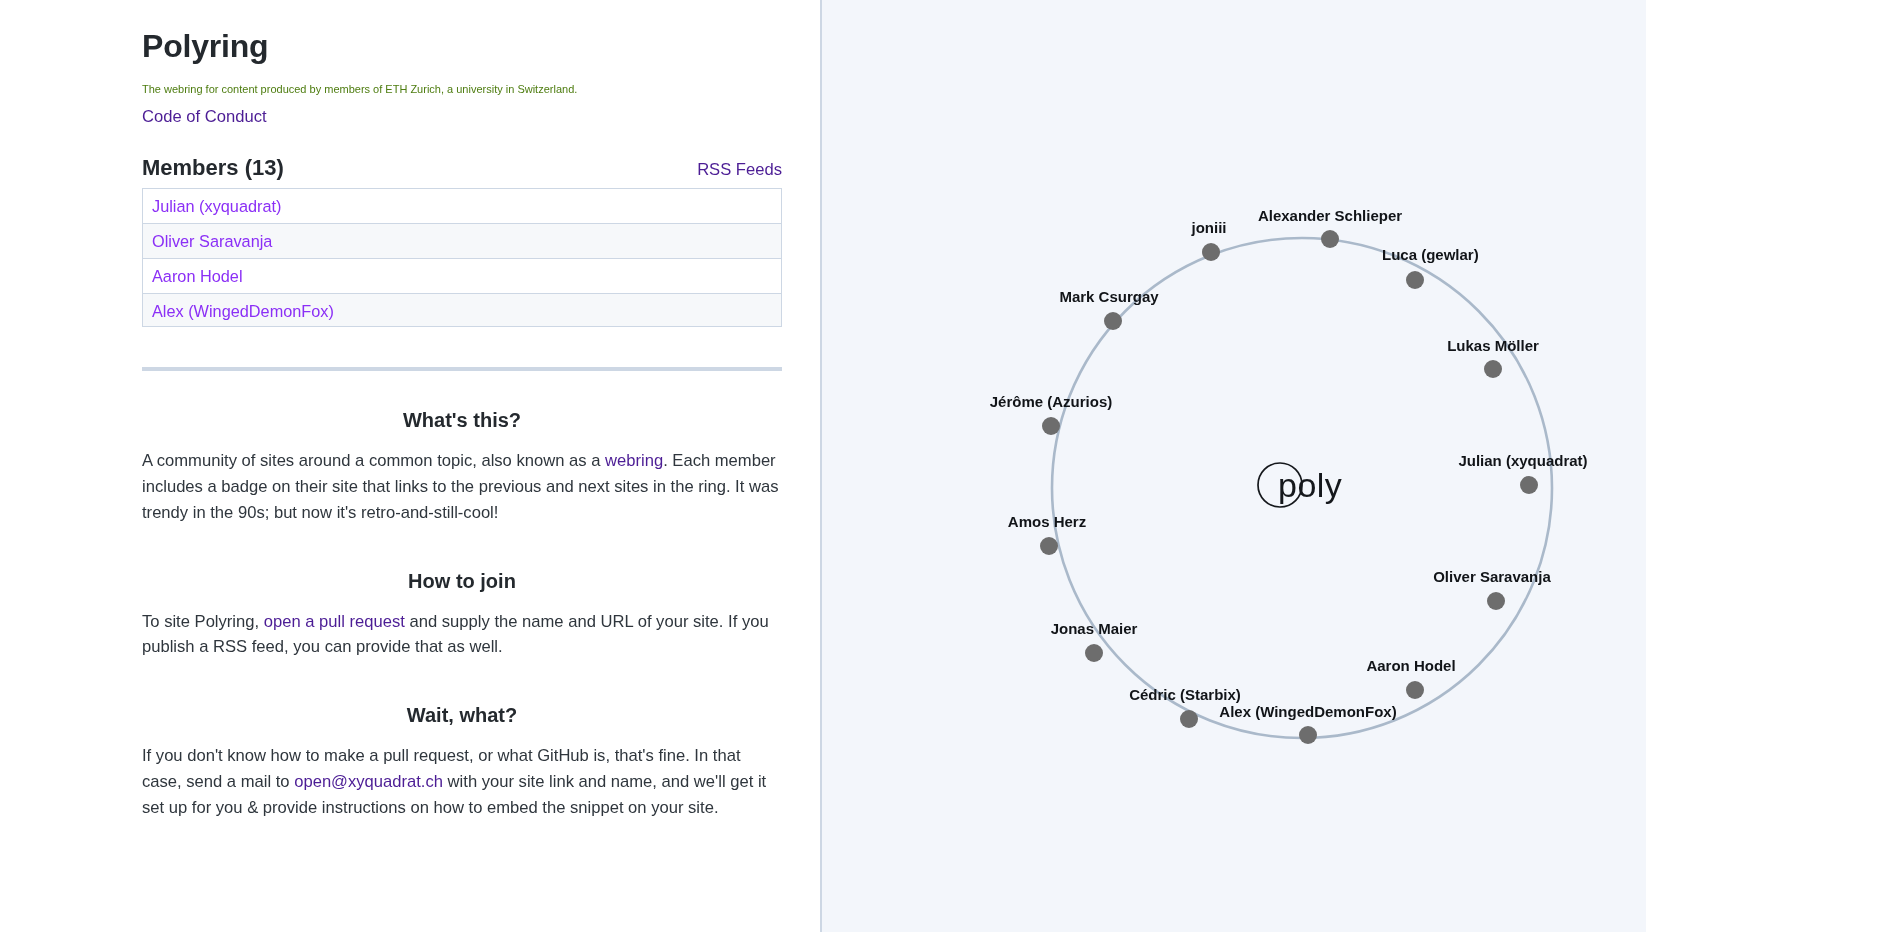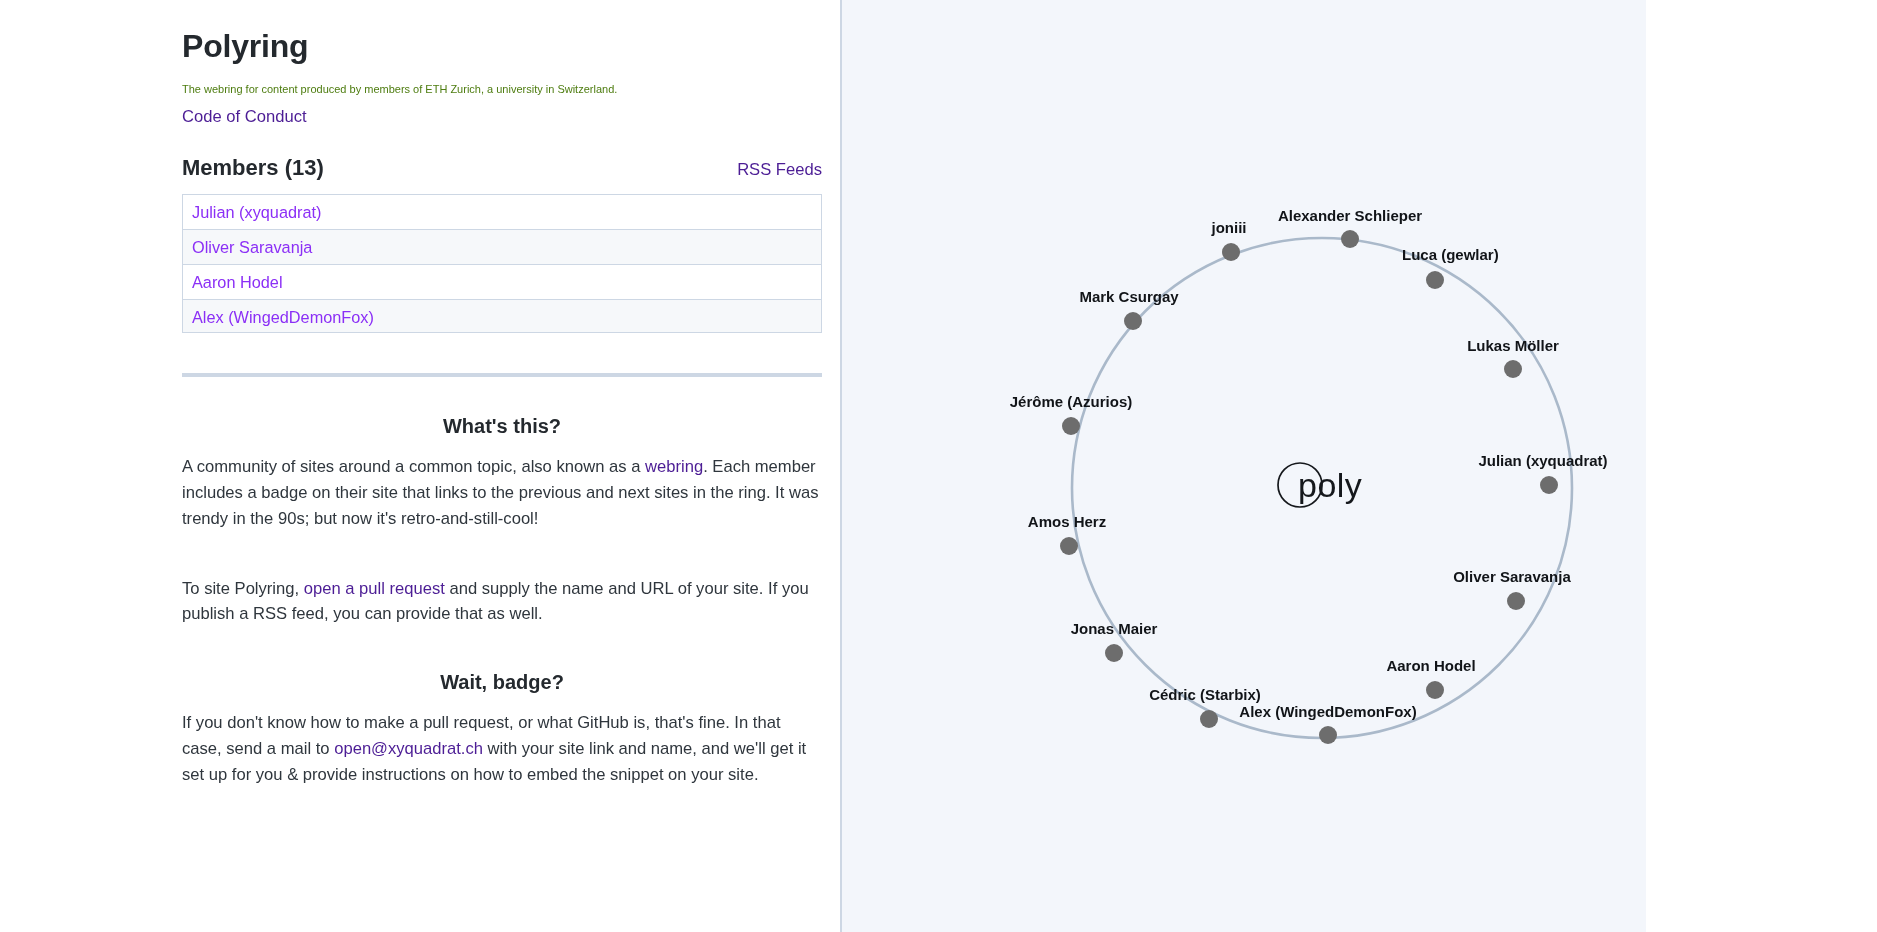--- a/index.html
+++ b/index.html
@@ -3,21 +3,21 @@
 <meta charset="utf-8">
 <style>
   * { box-sizing: border-box; }
   html, body {
     margin: 0; padding: 0;
     width: 1877px; height: 932px;
     background: #ffffff;
     font-family: "Liberation Sans", sans-serif;
     overflow: hidden;
   }
-  #root { display: flex; width: 1646px; height: 932px; padding-left: 40px; }
+  #root { display: flex; width: 1646px; height: 932px; }
 
   
   .left-panel {
     width: 936px; height: 932px;
     background: #ffffff;
     border-right: 2px solid #cdd7e4;
     padding: 28px 0 0 0;
     overflow: hidden;
     position: relative;
   }
@@ -29,21 +29,21 @@
   }
   .tagline {
     font-size: 11px; color: #4d7c0f; margin: 0 0 9px 0; line-height: 1.45;
     white-space: nowrap;
   }
   .link { color: #4c1d95; text-decoration: none; text-align: right; }
   .coc { font-size: 16.6px; display: inline-block; margin-bottom: 28px; }
 
   .members-header {
     display: flex; align-items: baseline; justify-content: space-between;
-    width: 640px; margin-bottom: 13px; gap: 38px;
+    width: 640px; margin-bottom: 7px; gap: 38px;
   }
   .members-title { font-size: 22px; font-weight: 700; color: #24292e; }
   .rss-link { font-size: 16.6px; }
 
   .members-box {
     width: 640px; height: 139px;
     border: 1px solid #cdd7e4;
     overflow-y: scroll; overflow-x: hidden;
     background: #fff;
     position: relative;
@@ -121,22 +121,23 @@
           <div class="member-row"><a href="#">Oliver Saravanja</a></div>
           <div class="member-row"><a href="#">Aaron Hodel</a></div>
           <div class="member-row"><a href="#">Alex (WingedDemonFox)</a></div>
         </div>
 
       <hr class="divider">
 
       <div id="sections-container">
           <h2 class="section-head">What's this?</h2>
           <p class="section-body"><span>A community of sites around a common topic, also known as a </span><a href="#" class="link">webring</a><span>. Each member includes a badge on their site that links to the previous and next sites in the ring. It was trendy in the 90s; but now it's retro-and-still-cool!</span></p>
+          <h2 class="section-head">How to join</h2>
           <p class="section-body"><span>To site Polyring, </span><a href="#" class="link">open a pull request</a><span> and supply the name and URL of your site. If you publish a RSS feed, you can provide that as well.</span></p>
-          <h2 class="section-head">Wait, badge?</h2>
+          <h2 class="section-head">Wait, what?</h2>
           <p class="section-body"><span>If you don't know how to make a pull request, or what GitHub is, that's fine. In that case, send a mail to </span><a href="#" class="link">open@xyquadrat.ch</a><span> with your site link and name, and we'll get it set up for you &amp; provide instructions on how to embed the snippet on your site.</span></p>
         </div>
 
     </div>
   </div>
 
   <div class="right-panel">
     <svg class="ring-svg" id="ring-svg" width="939" height="932" viewBox="0 0 939 932">
         <circle cx="480" cy="488" r="250" class="ring-path"></circle>
         <circle cx="458" cy="485" r="22" class="logo-circle"></circle>

